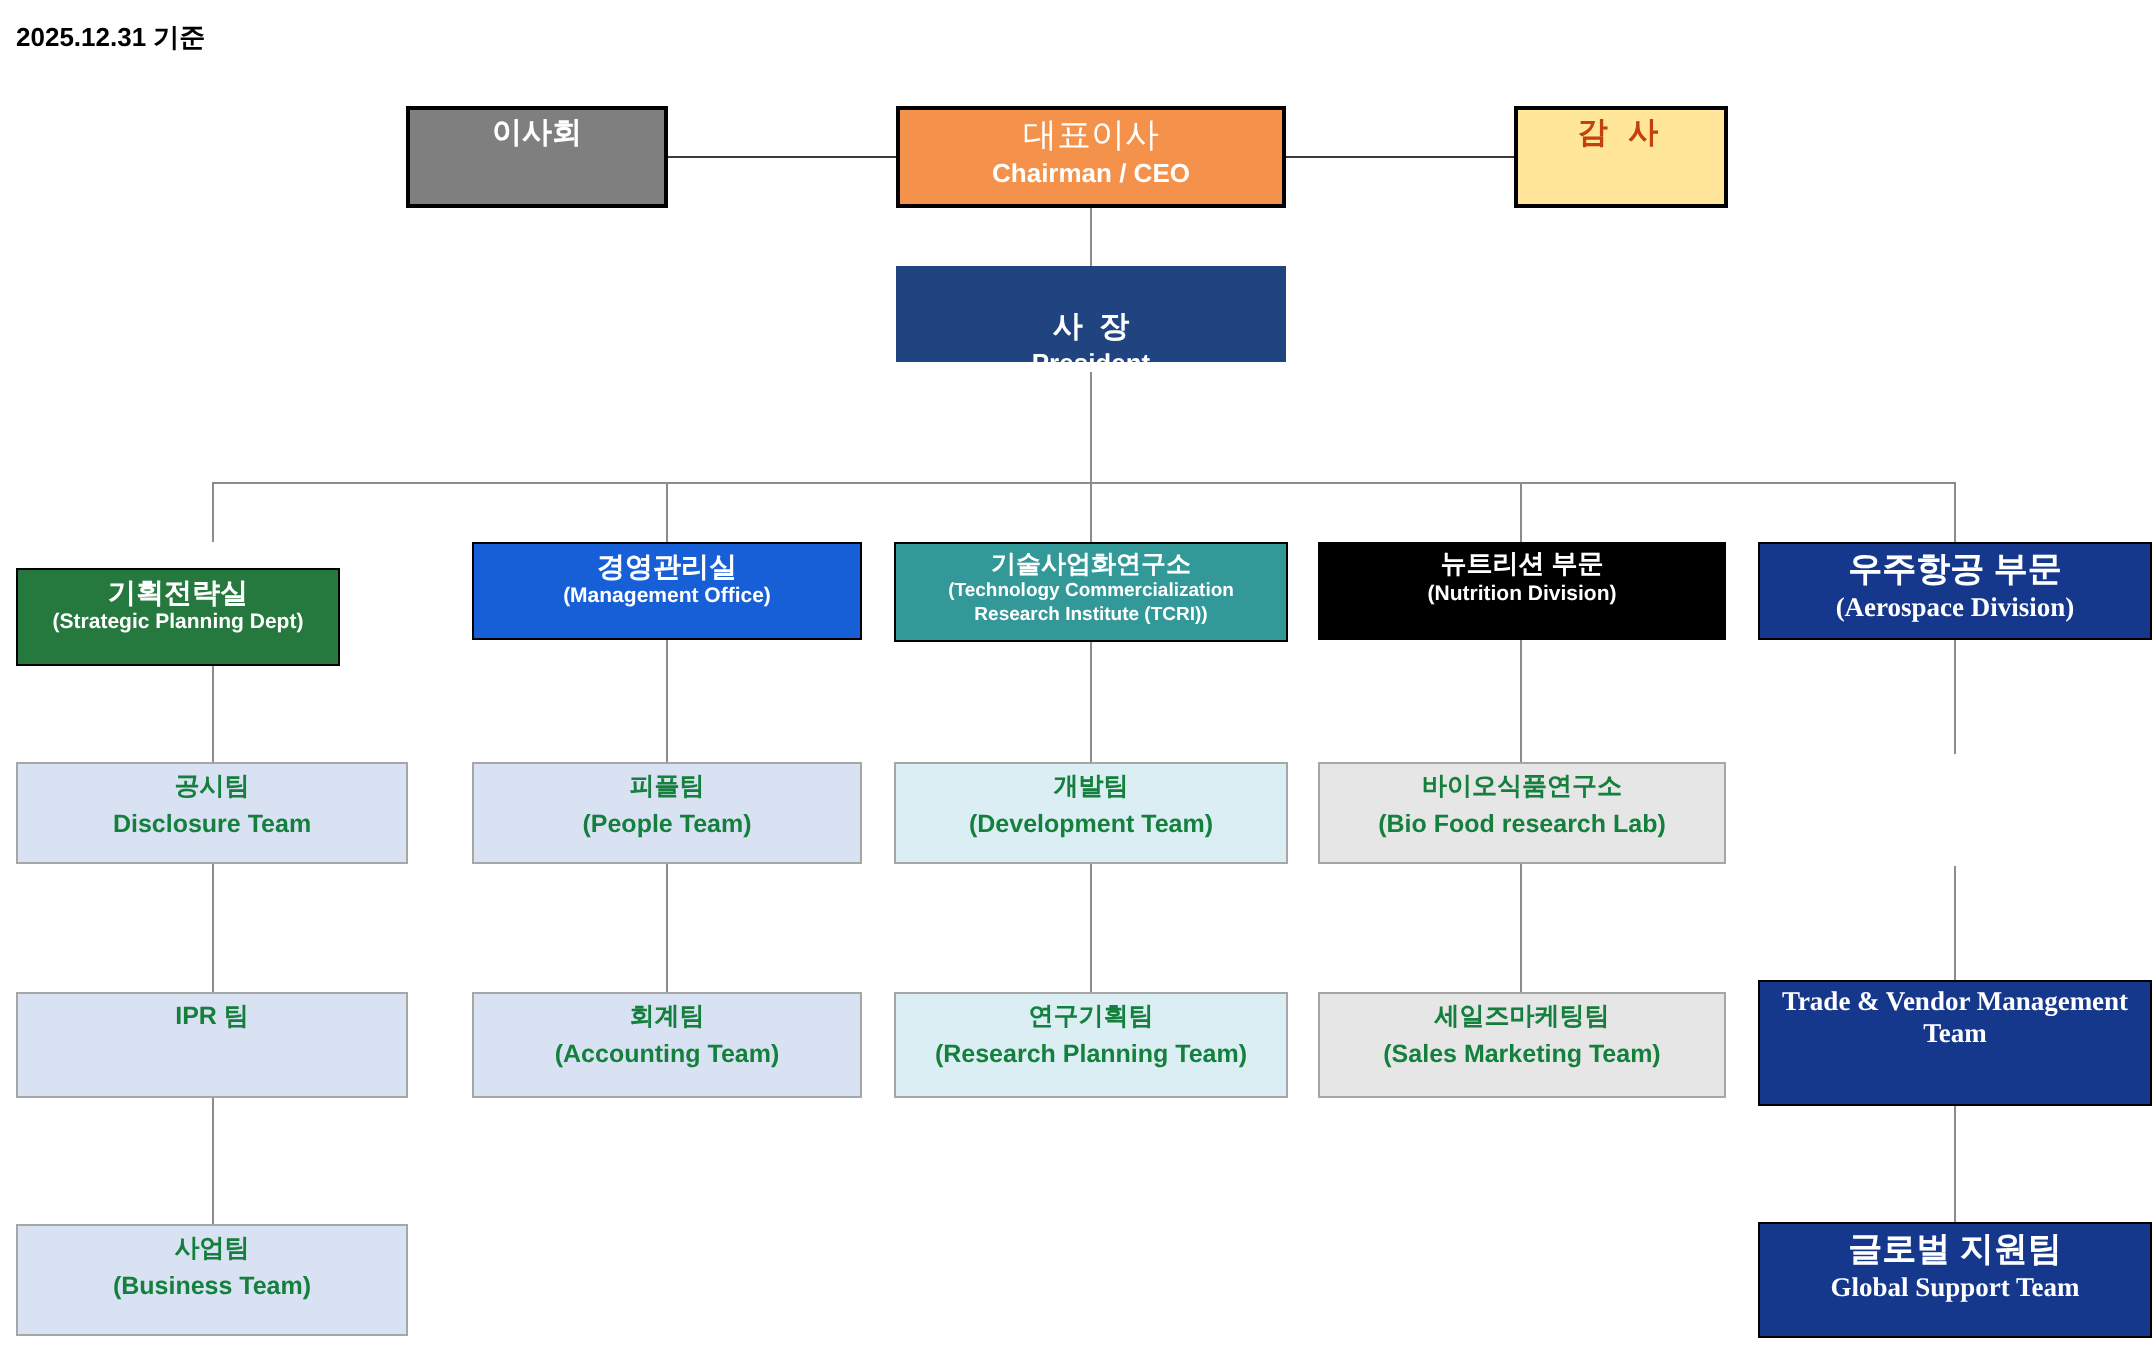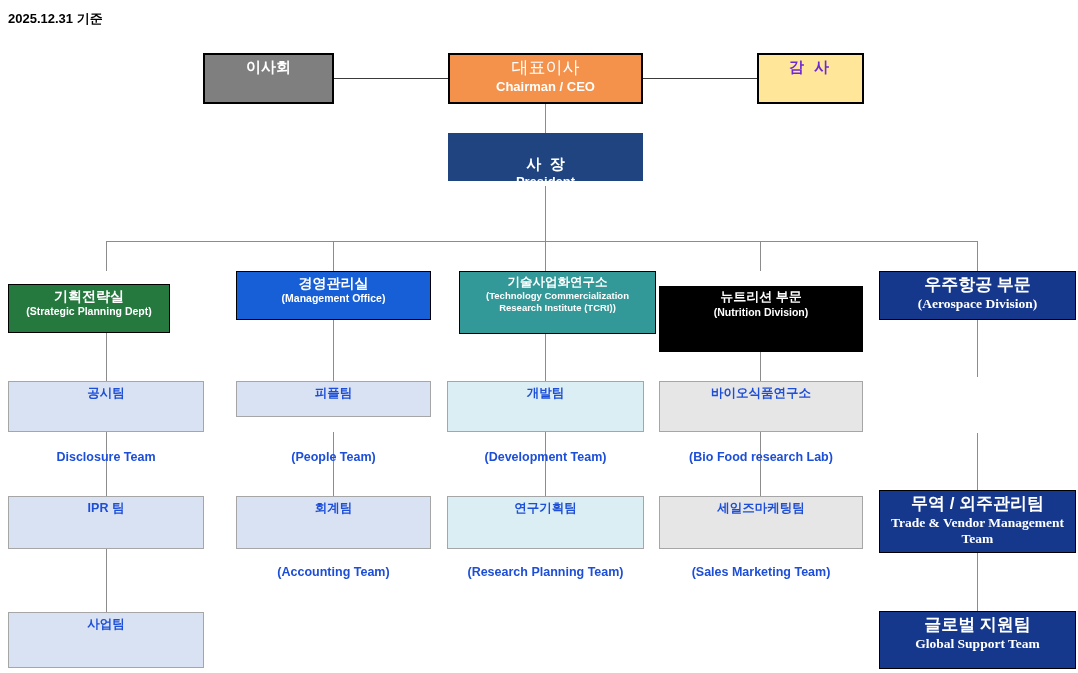--- a/index.html
+++ b/index.html
@@ -14,21 +14,21 @@
 
   .box { position:absolute; display:flex; flex-direction:column; align-items:center; justify-content:flex-start;
          text-align:center; line-height:1.3; padding:2px 6px; }
 
   
   .board    { background:#7f7f7f; border:2px solid #000; color:#fff; }
   .board .ko{ font-size:15px; font-weight:bold; }
   .ceo      { background:#f4924b; border:2px solid #000; color:#fff; }
   .ceo .ko  { font-size:17px; font-weight:normal; }
   .ceo .en  { font-size:13px; font-weight:bold; }
-  .auditor  { background:#ffe699; border:2px solid #000; color:#6d28d9; }
+  .auditor  { background:#ffe699; border:2px solid #000; color:#c2410c; }
   .auditor .ko { font-size:15px; font-weight:bold; letter-spacing:3px; }
   .president{ background:#1f4480; color:#fff; }
   .president .ko { font-size:15px; font-weight:bold; white-space:pre;margin-top:19px; }
   .president .en { font-size:13px; font-weight:bold; }
 
   
   .division { color:#fff; border:1px solid #000; }
   .division .ko { font-size:14px; font-weight:bold; }
   .division .en { font-size:10.5px; font-weight:bold; line-height:1.25; }
   .d-green { background:#26793e; }
@@ -38,21 +38,21 @@
   .d-teal .en { font-size:9.5px; }
   .d-black { background:#000000; }
   .d-black .ko { font-size:13px; }
 
   
   .navy { background:#15388c; border:1px solid #000; color:#fff; }
   .navy .ko { font-size:17px; font-weight:bold; }
   .navy .en { font-family:"Liberation Serif","DejaVu Serif",serif; font-size:13.5px; font-weight:bold; line-height:1.2; }
 
   
-  .team { color:#1d4ed8;gap:45px; }
+  .team { color:#15803d; }
   .team .ko, .team .en { font-size:12.5px; font-weight:bold; line-height:1.55; }
   .t-blue { background:#d9e2f3; border:1px solid #a6a6a6; }
   .t-cyan { background:#daeef3; border:1px solid #a6a6a6; }
   .t-gray { background:#e7e6e6; border:1px solid #a6a6a6; }
 </style>
 </head>
 <body>
 
 <div class="canvas">
 
@@ -97,38 +97,38 @@
   </div>
 
   <div class="box division d-green" style="left:8px;top:284px;width:162px;height:49px">
     <span class="ko">기획전략실</span>
     <span class="en">(Strategic Planning Dept)</span>
   </div>
   <div class="box division d-blue" style="left:236px;top:271px;width:195px;height:49px">
     <span class="ko">경영관리실</span>
     <span class="en">(Management Office)</span>
   </div>
-  <div class="box division d-teal" style="left:459px;top:271px;width:197px;height:63px">
+  <div class="box division d-teal" style="left:447px;top:271px;width:197px;height:50px">
     <span class="ko">기술사업화연구소</span>
     <span class="en">(Technology Commercialization Research Institute (TCRI))</span>
   </div>
-  <div class="box division d-black" style="left:659px;top:286px;width:204px;height:66px">
+  <div class="box division d-black" style="left:659px;top:271px;width:204px;height:49px">
     <span class="ko">뉴트리션 부문</span>
     <span class="en">(Nutrition Division)</span>
   </div>
   <div class="box navy" style="left:879px;top:271px;width:197px;height:49px">
     <span class="ko">우주항공 부문</span>
     <span class="en">(Aerospace Division)</span>
   </div>
 
   <div class="box team t-blue" style="left:8px;top:381px;width:196px;height:51px">
     <span class="ko">공시팀</span>
     <span class="en">Disclosure Team</span>
   </div>
-  <div class="box team t-blue" style="left:236px;top:381px;width:195px;height:36px">
+  <div class="box team t-blue" style="left:236px;top:381px;width:195px;height:51px">
     <span class="ko">피플팀</span>
     <span class="en">(People Team)</span>
   </div>
   <div class="box team t-cyan" style="left:447px;top:381px;width:197px;height:51px">
     <span class="ko">개발팀</span>
     <span class="en">(Development Team)</span>
   </div>
   <div class="box team t-gray" style="left:659px;top:381px;width:204px;height:51px">
     <span class="ko">바이오식품연구소</span>
     <span class="en">(Bio Food research Lab)</span>
@@ -143,21 +143,20 @@
   </div>
   <div class="box team t-cyan" style="left:447px;top:496px;width:197px;height:53px">
     <span class="ko">연구기획팀</span>
     <span class="en">(Research Planning Team)</span>
   </div>
   <div class="box team t-gray" style="left:659px;top:496px;width:204px;height:53px">
     <span class="ko">세일즈마케팅팀</span>
     <span class="en">(Sales Marketing Team)</span>
   </div>
   <div class="box navy" style="left:879px;top:490px;width:197px;height:63px">
-    <span class="ko">무역 / 외주관리팀</span>
     <span class="en">Trade &amp; Vendor Management Team</span>
   </div>
 
   <div class="box team t-blue" style="left:8px;top:612px;width:196px;height:56px">
     <span class="ko">사업팀</span>
     <span class="en">(Business Team)</span>
   </div>
   <div class="box navy" style="left:879px;top:611px;width:197px;height:58px">
     <span class="ko">글로벌 지원팀</span>
     <span class="en">Global Support Team</span>

